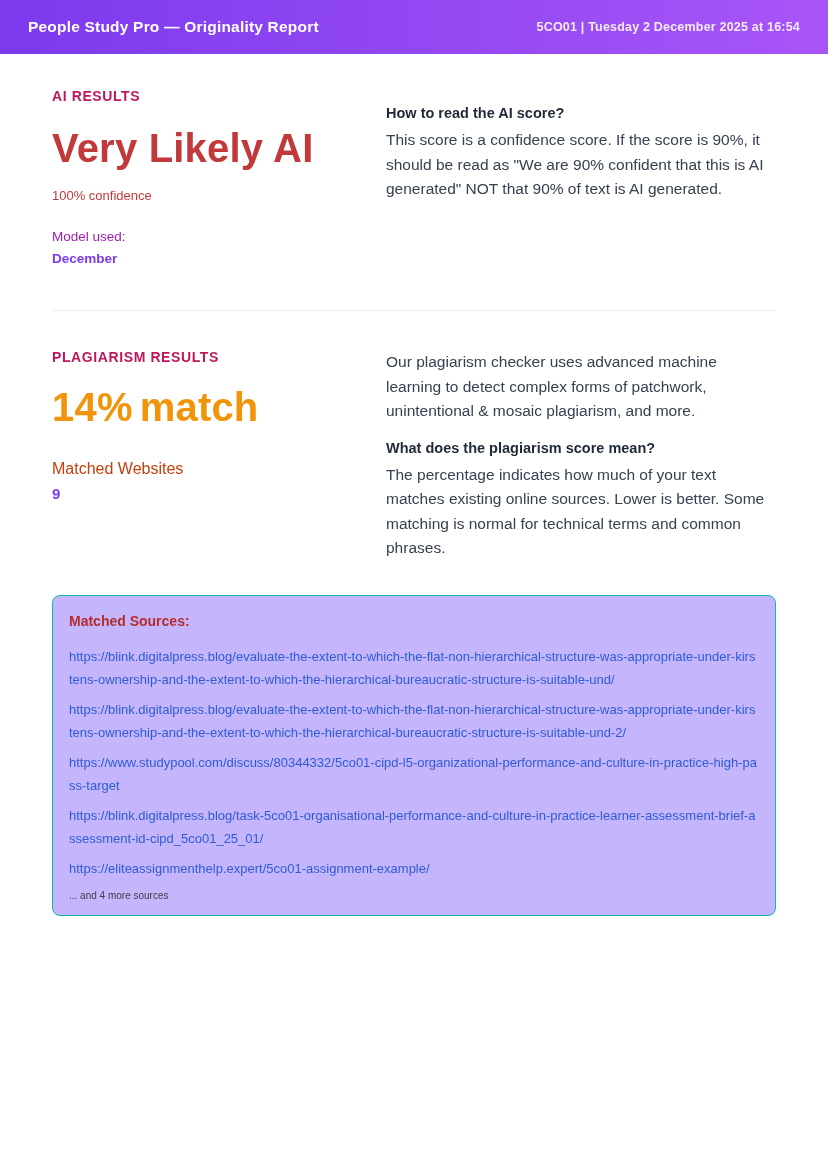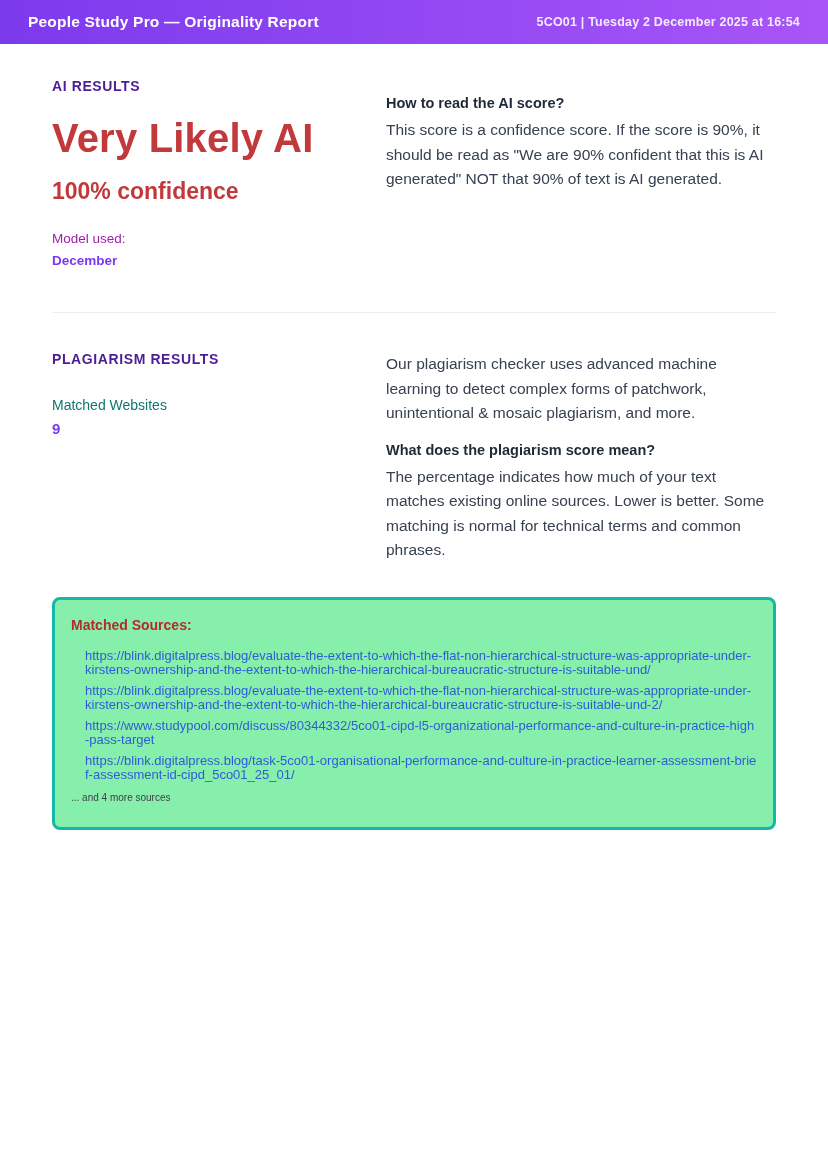--- a/index.html
+++ b/index.html
@@ -4,21 +4,21 @@
 <style>
   * { margin: 0; padding: 0; box-sizing: border-box; }
   html, body {
     width: 828px; height: 1171px;
     background: #ffffff;
     font-family: "Liberation Sans", "DejaVu Sans", sans-serif;
     overflow: hidden;
   }
   
   .report-header {
-    height: 44px;
+    height: 54px;
     background: linear-gradient(90deg, #7c3aed 0%, #a855f7 100%);
     display: flex;
     align-items: center;
     justify-content: space-between;
     padding: 0 28px;
   }
   .report-title {
     color: #ffffff;
     font-size: 15.5px;
     font-weight: 700;
@@ -40,35 +40,35 @@
   }
   .divider {
     border: none;
     border-top: 1px solid #ededed;
     margin: 44px 0 38px 0;
   }
   
   .section-heading {
     font-size: 14px;
     font-weight: 700;
-    color: #4c1d95;
+    color: #be185d;
     letter-spacing: 0.6px;
   }
   .verdict {
     margin-top: 22px;
     font-size: 40px;
     font-weight: 800;
     color: #c2393c;
     letter-spacing: 0.2px;
   }
   .verdict-orange { color: #f0940a; }
   .confidence {
     margin-top: 17px;
-    font-size: 23px;
-    font-weight: 700;
+    font-size: 13px;
+    font-weight: 400;
     color: #c2393c;
   }
   .model-label {
     margin-top: 26px;
     font-size: 13.5px;
     color: #a21caf;
   }
   .model-value {
     margin-top: 7px;
     font-size: 13.5px;
@@ -76,22 +76,22 @@
     color: #7c3aed;
   }
   .score-row { display: flex; align-items: baseline; gap: 7px; margin-top: 20px; }
   .stats-row {
     margin-top: 30px;
     display: flex;
     gap: 22px;
   }
   .stat { min-width: 108px; }
   .stat-label {
-    font-size: 14px;
-    color: #0f766e;
+    font-size: 16px;
+    color: #c2410c;
   }
   .stat-value {
     margin-top: 7px;
     font-size: 15px;
     font-weight: 700;
     color: #7c3aed;
   }
   
   .col-right { padding-top: 1px; }
   .body-text {
@@ -102,39 +102,38 @@
   .sub-heading {
     margin-top: 16px;
     font-size: 14.5px;
     font-weight: 700;
     color: #1f2937;
   }
   .sub-heading + .body-text { margin-top: 7px; }
   
   .sources-box {
     margin: 34px 52px 0 52px;
-    border: 3px solid #14b8a6;
+    border: 1px solid #14b8a6;
     border-radius: 8px;
-    background: #86efac;
-    padding: 17px 16px 24px 16px;
+    background: #c4b5fd;
+    padding: 17px 16px 14px 16px;
   }
   .sources-heading {
     font-size: 14px;
     font-weight: 700;
     color: #b42c2c;
   }
   .source-link {
     display: block;
     margin-top: 16px;
     font-size: 13px;
-    line-height: 14px;
+    line-height: 23px;
     color: #2f5cd6;
     text-decoration: none;
     word-break: break-all;
-    margin-left: 14px;
   }
   .source-link + .source-link { margin-top: 7px; }
   .sources-more {
     margin-top: 10px;
     font-size: 10px;
     color: #3f3f46;
   }
 </style>
 </head>
 <body>
@@ -158,20 +157,24 @@
       <h3 class="sub-heading">How to read the AI score?</h3>
       <p class="body-text">This score is a confidence score. If the score is 90%, it should be read as "We are 90% confident that this is AI generated" NOT that 90% of text is AI generated.</p>
     </div>
   </section>
 
   <hr class="divider">
 
   <section class="two-col">
     <div class="col-left">
       <h2 class="section-heading">PLAGIARISM RESULTS</h2>
+      <div class="verdict verdict-orange score-row">
+        <span>14%</span>
+          <span>match</span>
+      </div>
       <div class="stats-row">
         <div class="stat">
           <div class="stat-label">Matched Websites</div>
           <div class="stat-value">9</div>
         </div>
       </div>
     </div>
     <div class="col-right">
       <p class="body-text">Our plagiarism checker uses advanced machine learning to detect complex forms of patchwork, unintentional &amp; mosaic plagiarism, and more.</p>
       <h3 class="sub-heading">What does the plagiarism score mean?</h3>
@@ -180,14 +183,15 @@
   </section>
 
 </main>
 
 <div class="sources-box">
   <div class="sources-heading">Matched Sources:</div>
   <a href="#" class="source-link">https://blink.digitalpress.blog/evaluate-the-extent-to-which-the-flat-non-hierarchical-structure-was-appropriate-under-kirstens-ownership-and-the-extent-to-which-the-hierarchical-bureaucratic-structure-is-suitable-und/</a>
   <a href="#" class="source-link">https://blink.digitalpress.blog/evaluate-the-extent-to-which-the-flat-non-hierarchical-structure-was-appropriate-under-kirstens-ownership-and-the-extent-to-which-the-hierarchical-bureaucratic-structure-is-suitable-und-2/</a>
   <a href="#" class="source-link">https://www.studypool.com/discuss/80344332/5co01-cipd-l5-organizational-performance-and-culture-in-practice-high-pass-target</a>
   <a href="#" class="source-link">https://blink.digitalpress.blog/task-5co01-organisational-performance-and-culture-in-practice-learner-assessment-brief-assessment-id-cipd_5co01_25_01/</a>
+  <a href="#" class="source-link">https://eliteassignmenthelp.expert/5co01-assignment-example/</a>
   <div class="sources-more">... and 4 more sources</div>
 </div>
 
 </body></html>

